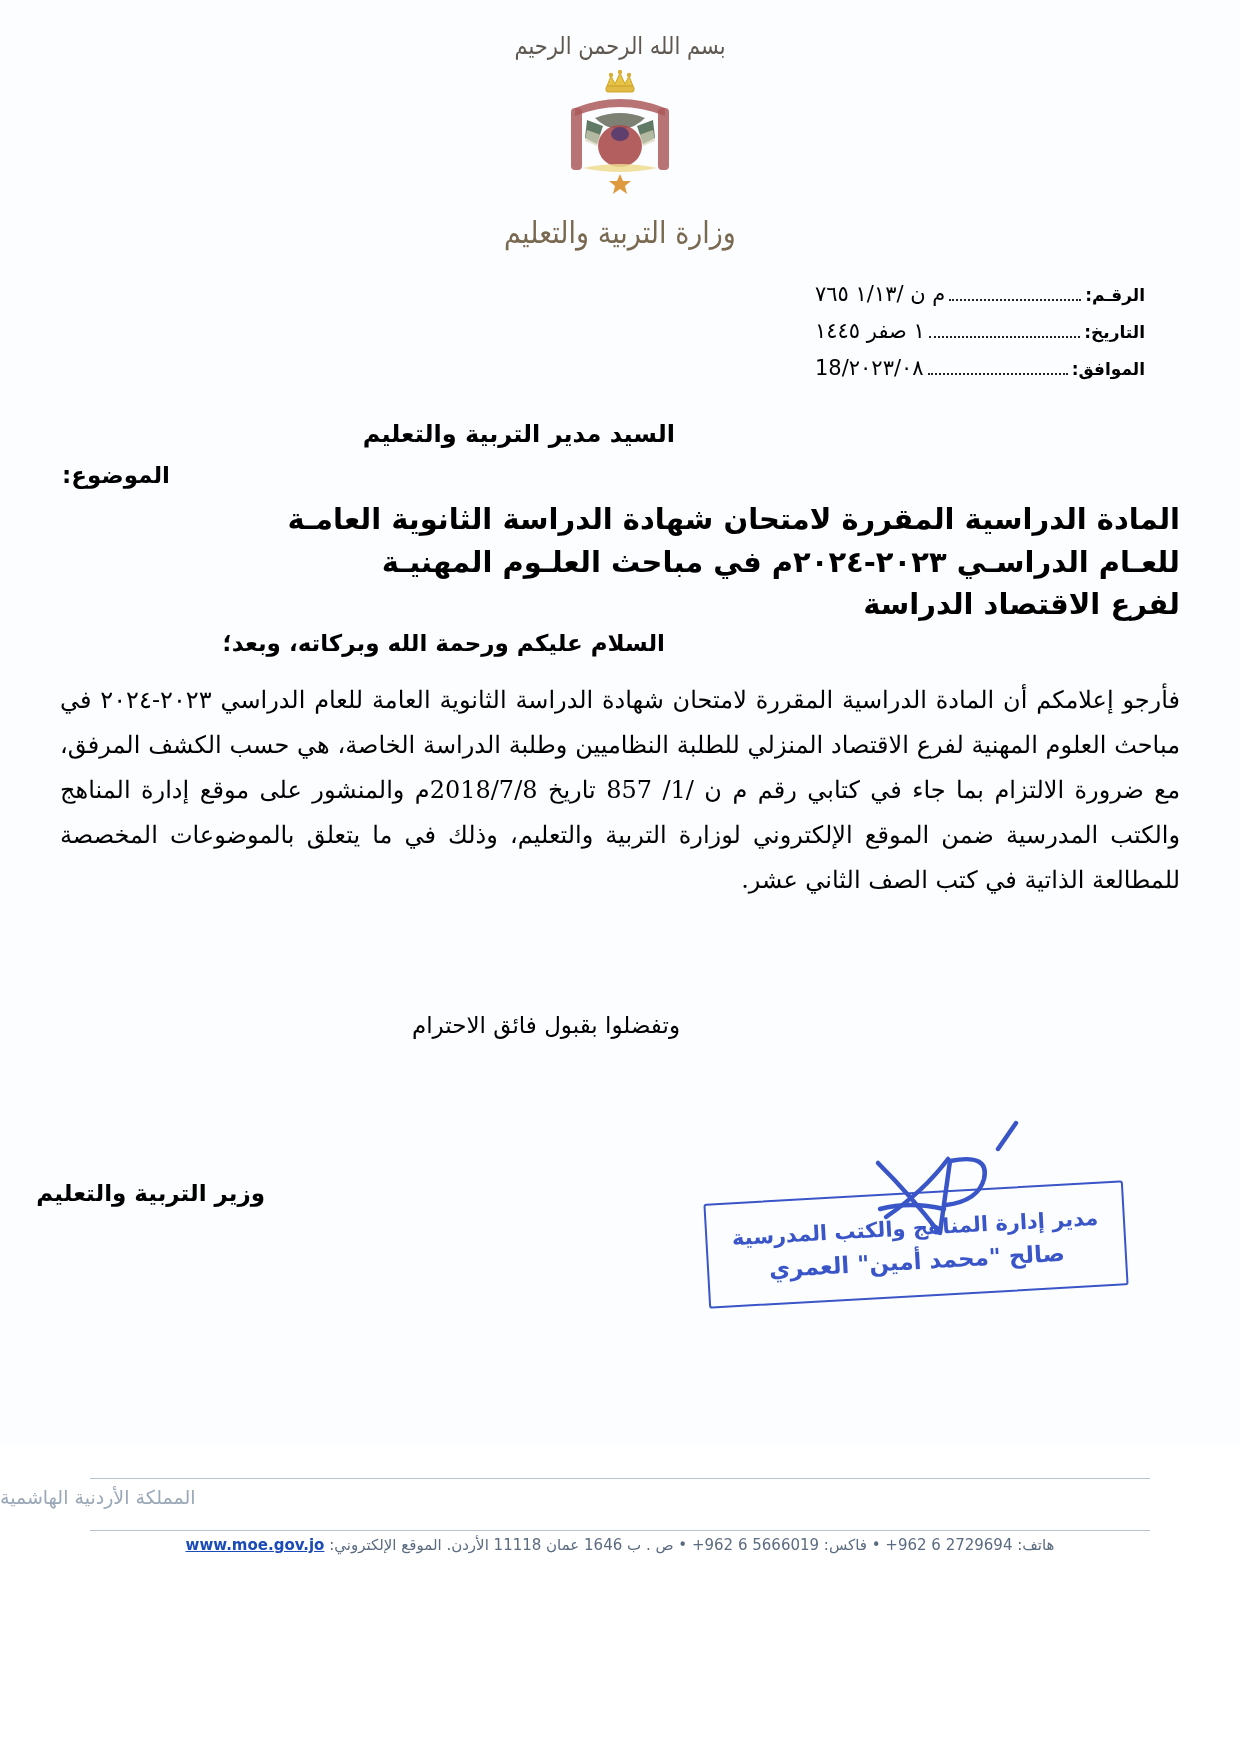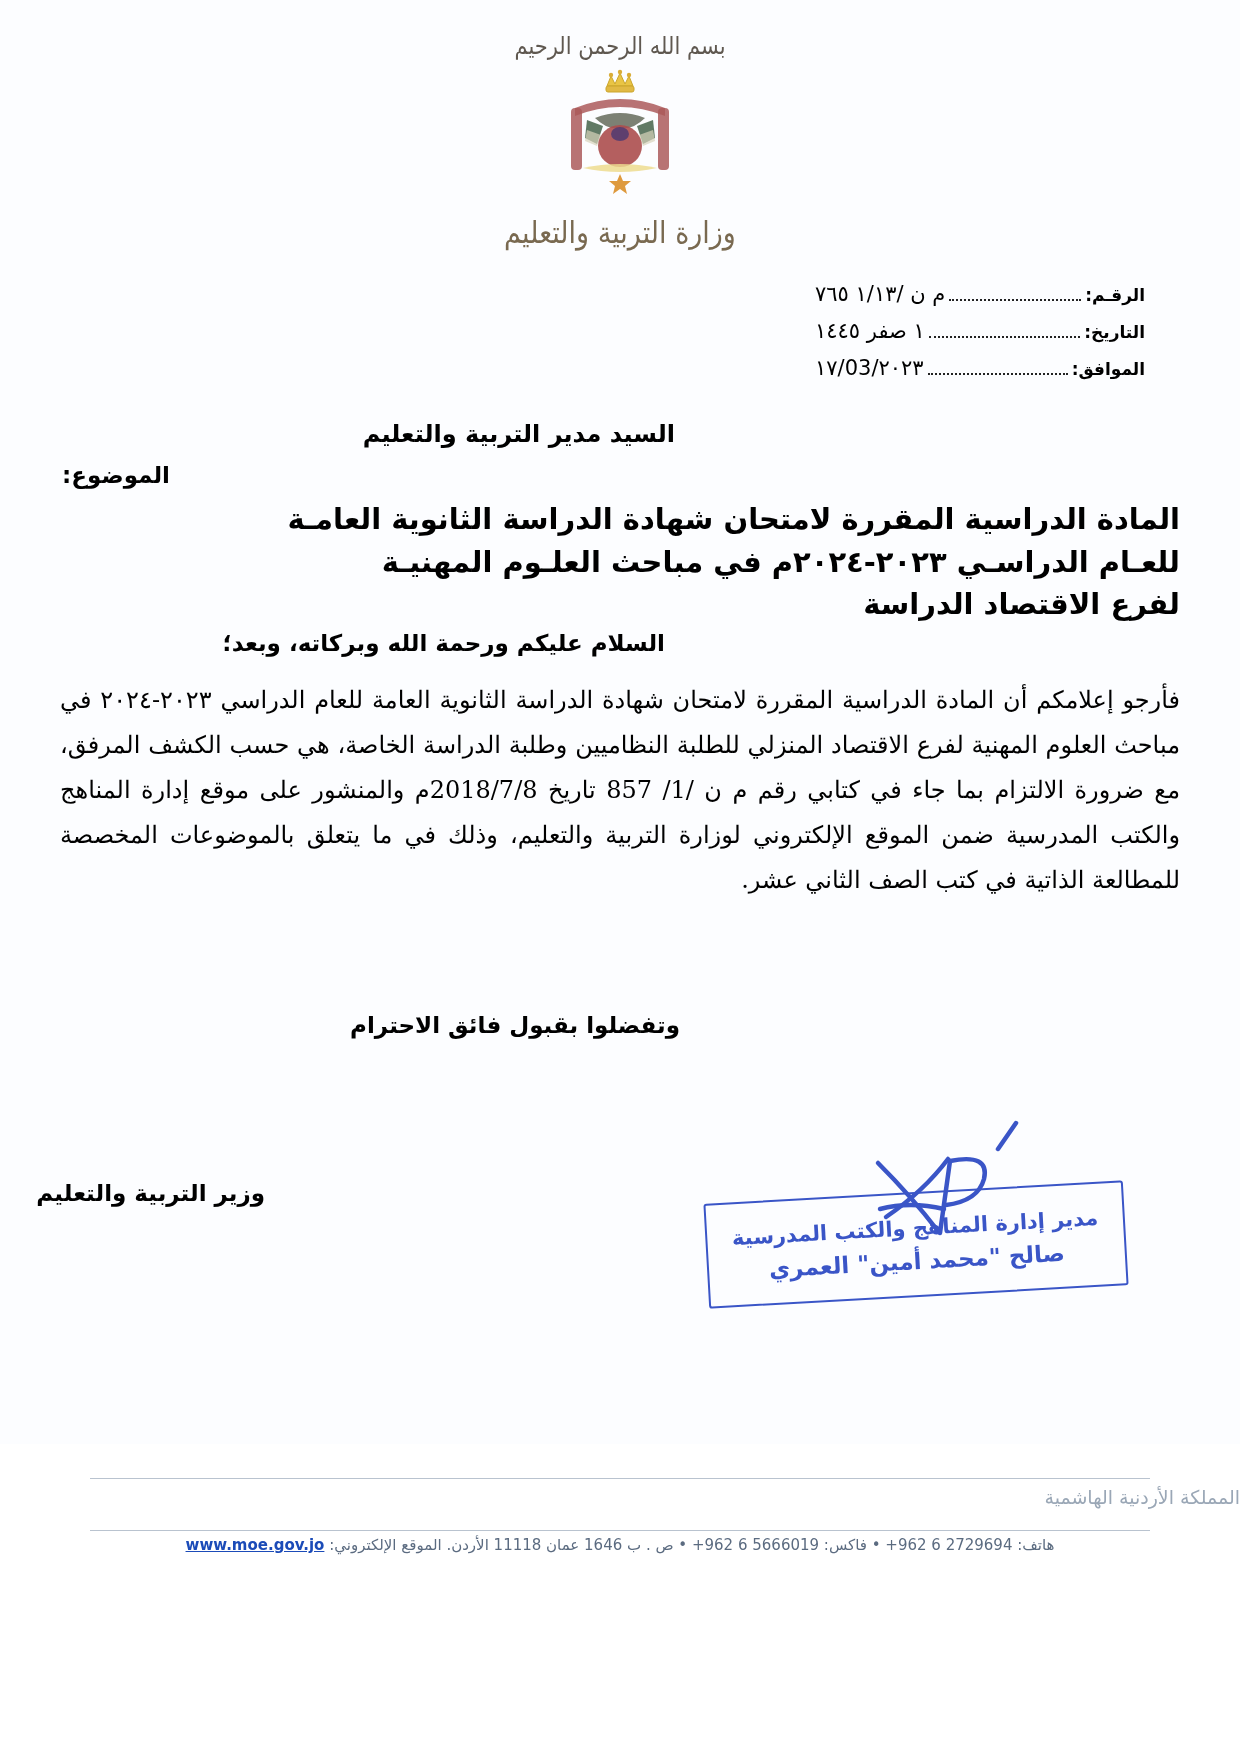--- a/index.html
+++ b/index.html
@@ -43,39 +43,39 @@
   .subject-lines div { font-size:29px; font-weight:bold; line-height:1.47; letter-spacing:.3px;text-align:right; }
   .greeting { position:absolute; top:630px; right:575px; font-size:23px; font-weight:bold; white-space:nowrap; }
 
   .bodytext {
     position:absolute; top:678px; right:60px; left:60px;
     font-size:24px; line-height:1.88; text-align:justify;
     font-family:"DejaVu Serif","Liberation Serif",serif;
   }
   .bodytext p { margin:0; }
   .closing-req { position:absolute; top:970px; right:190px; font-size:22px; font-family:"DejaVu Serif","Liberation Serif",serif; }
-  .closing-resp { position:absolute; top:1012px; right:560px; font-size:23px; font-weight:bold; white-space:nowrap; }
+  .closing-resp { position:absolute; top:1012px; right:560px; font-size:23px; font-weight:normal; white-space:nowrap; }
 
   
   .minister-title { position:absolute; top:1180px; right:975px; font-size:23px; font-weight:bold; white-space:nowrap; }
   .signature { position:absolute; top:1105px; left:820px; width:240px; height:140px; }
   .stamp {
     position:absolute; top:1192px; left:706px;
     width:420px; height:105px;
     border:2px solid #3a55c7; border-radius:3px;
     transform:rotate(-3.2deg);
     display:flex; flex-direction:column; align-items:center; justify-content:center;
     color:#3a55c7;
   }
   .stamp-line1 { font-size:21px; font-weight:bold; letter-spacing:.5px; }
   .stamp-line2 { font-size:23px; font-weight:bold; margin-top:8px; letter-spacing:.5px; }
 
   
   .footer-rule { position:absolute; top:1478px; left:90px; width:1060px; border-top:1.5px solid #b9c3cf; }
-  .footer-kingdom { position:absolute; top:1486px; left:0; width:100%; text-align:right; font-size:19px; color:#9aa7b6; }
+  .footer-kingdom { position:absolute; top:1486px; left:0; width:100%; text-align:left; font-size:19px; color:#9aa7b6; }
   .footer-rule2 { position:absolute; top:1530px; left:90px; width:1060px; border-top:1.5px solid #b9c3cf; }
   .footer-contact {
     position:absolute; top:1536px; left:0; width:100%; text-align:center;
     font-size:15px; color:#5b6b80; direction:rtl;
   }
   .footer-contact .site { color:#1b4bb8; text-decoration:underline; font-weight:bold; }
 </style>
 </head>
 <body>
 
@@ -123,21 +123,21 @@
       <span class="refvalue">م ن ‎/١/١٣ ٧٦٥</span>
     </div>
     <div class="refrow">
       <span class="reflabel">التاريخ:</span>
       <span class="refdots"></span>
       <span class="refvalue">١ صفر ١٤٤٥</span>
     </div>
     <div class="refrow">
       <span class="reflabel">الموافق:</span>
       <span class="refdots"></span>
-      <span class="refvalue">٢٠٢٣/03/١٧</span>
+      <span class="refvalue">٢٠٢٣/٠٨/18</span>
     </div>
   </div>
 
   <div class="addressee">السيد مدير التربية والتعليم</div>
 
   <div class="subject-label">الموضوع:</div>
   <div class="subject-lines">
     <div>المادة الدراسية المقررة لامتحان شهادة الدراسة الثانوية العامـة</div>
     <div>للعـام الدراسـي ٢٠٢٣-٢٠٢٤م في مباحث العلـوم المهنيـة</div>
     <div>لفرع الاقتصاد الدراسة</div>

